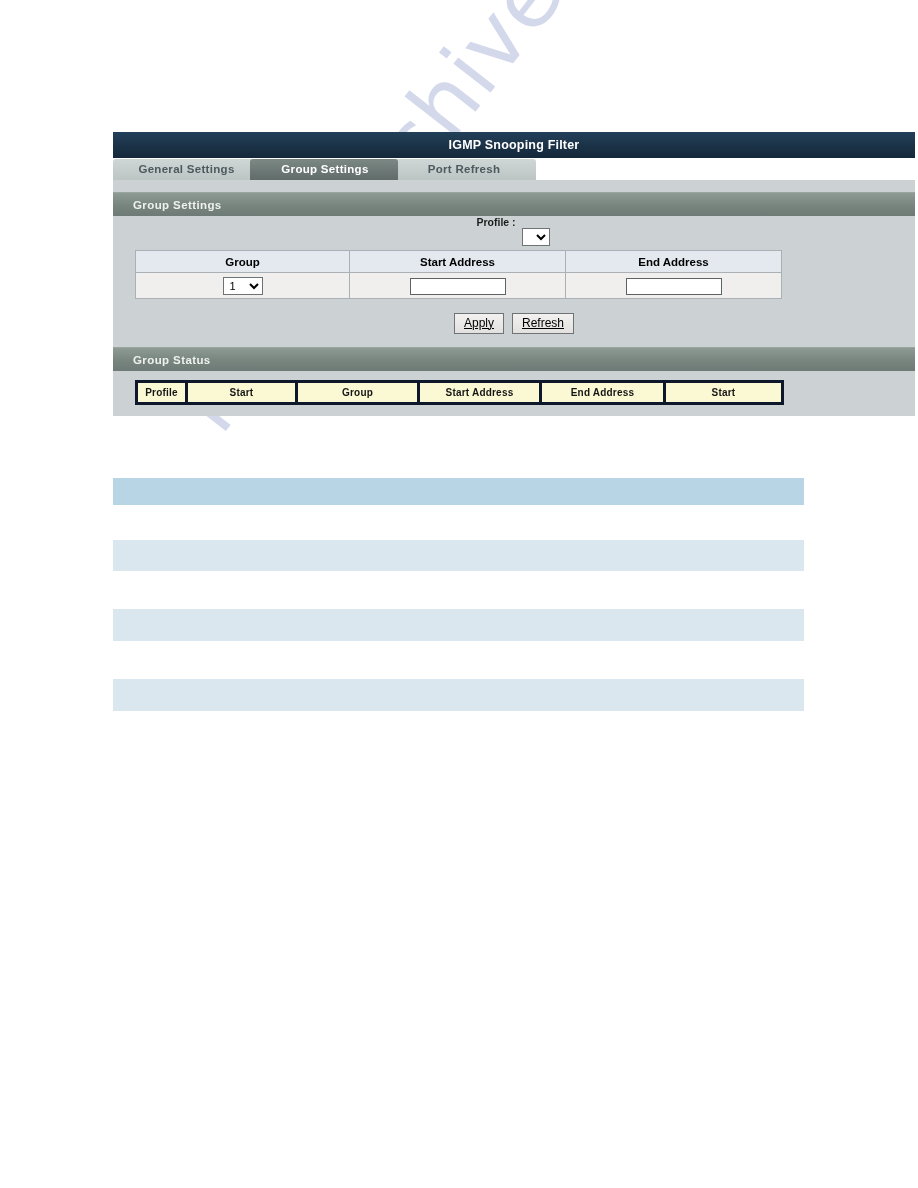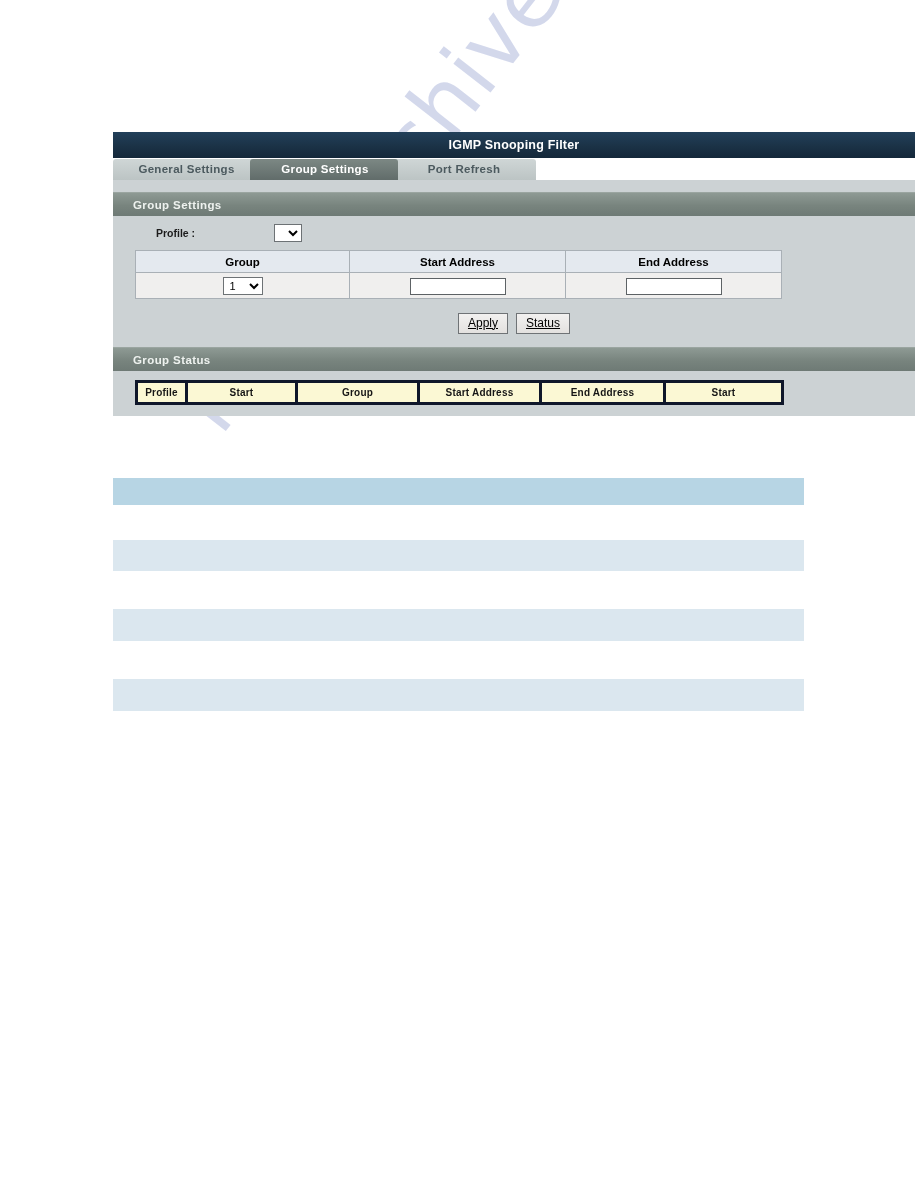--- a/index.html
+++ b/index.html
@@ -125,20 +125,21 @@
     height: 12px;
     background: #ccd2d4;
   }
 
   .profile-row {
     display: flex;
     align-items: center;
     height: 34px;
     padding-left: 43px;
     background: #ccd2d4;
+    flex-direction: column;
   }
   .profile-label {
     font-size: 10.5px;
     font-weight: bold;
     color: #1c1c1c;
     width: 118px;
   }
   .sel {
     font-family: "Liberation Sans", sans-serif;
     font-size: 11px;
@@ -314,21 +315,21 @@
             <td>
               <input class="txt" type="text" value="" style="">
             </td>
           </tr>
         </tbody>
       </table>
     </div>
 
     <div class="btn-row">
       <button class="btn">Apply</button>
-      <button class="btn">Status</button>
+      <button class="btn">Refresh</button>
     </div>
 
     <div class="section-bar">
       <span>Group Status</span>
     </div>
 
     <div class="status-wrap">
       <table class="status">
         <colgroup>
           <col style="width:50px">

